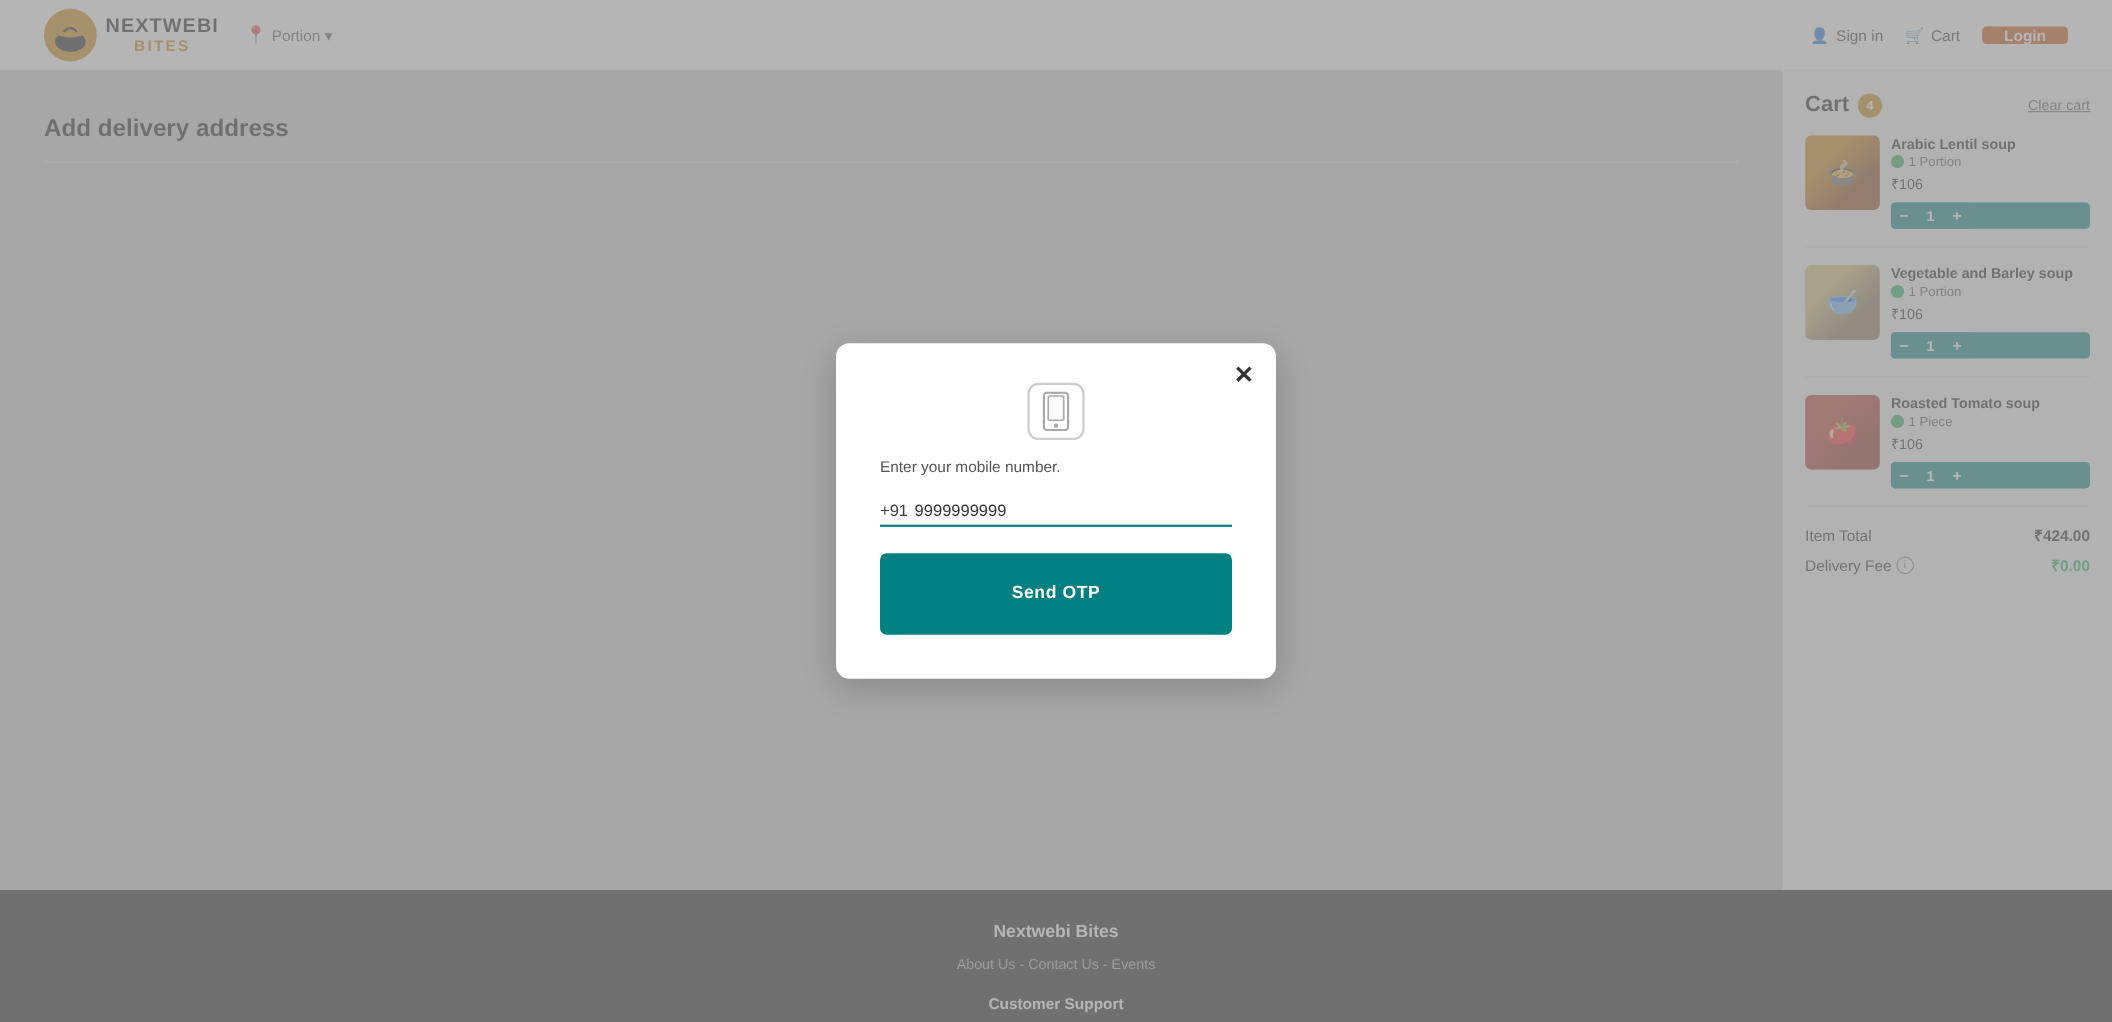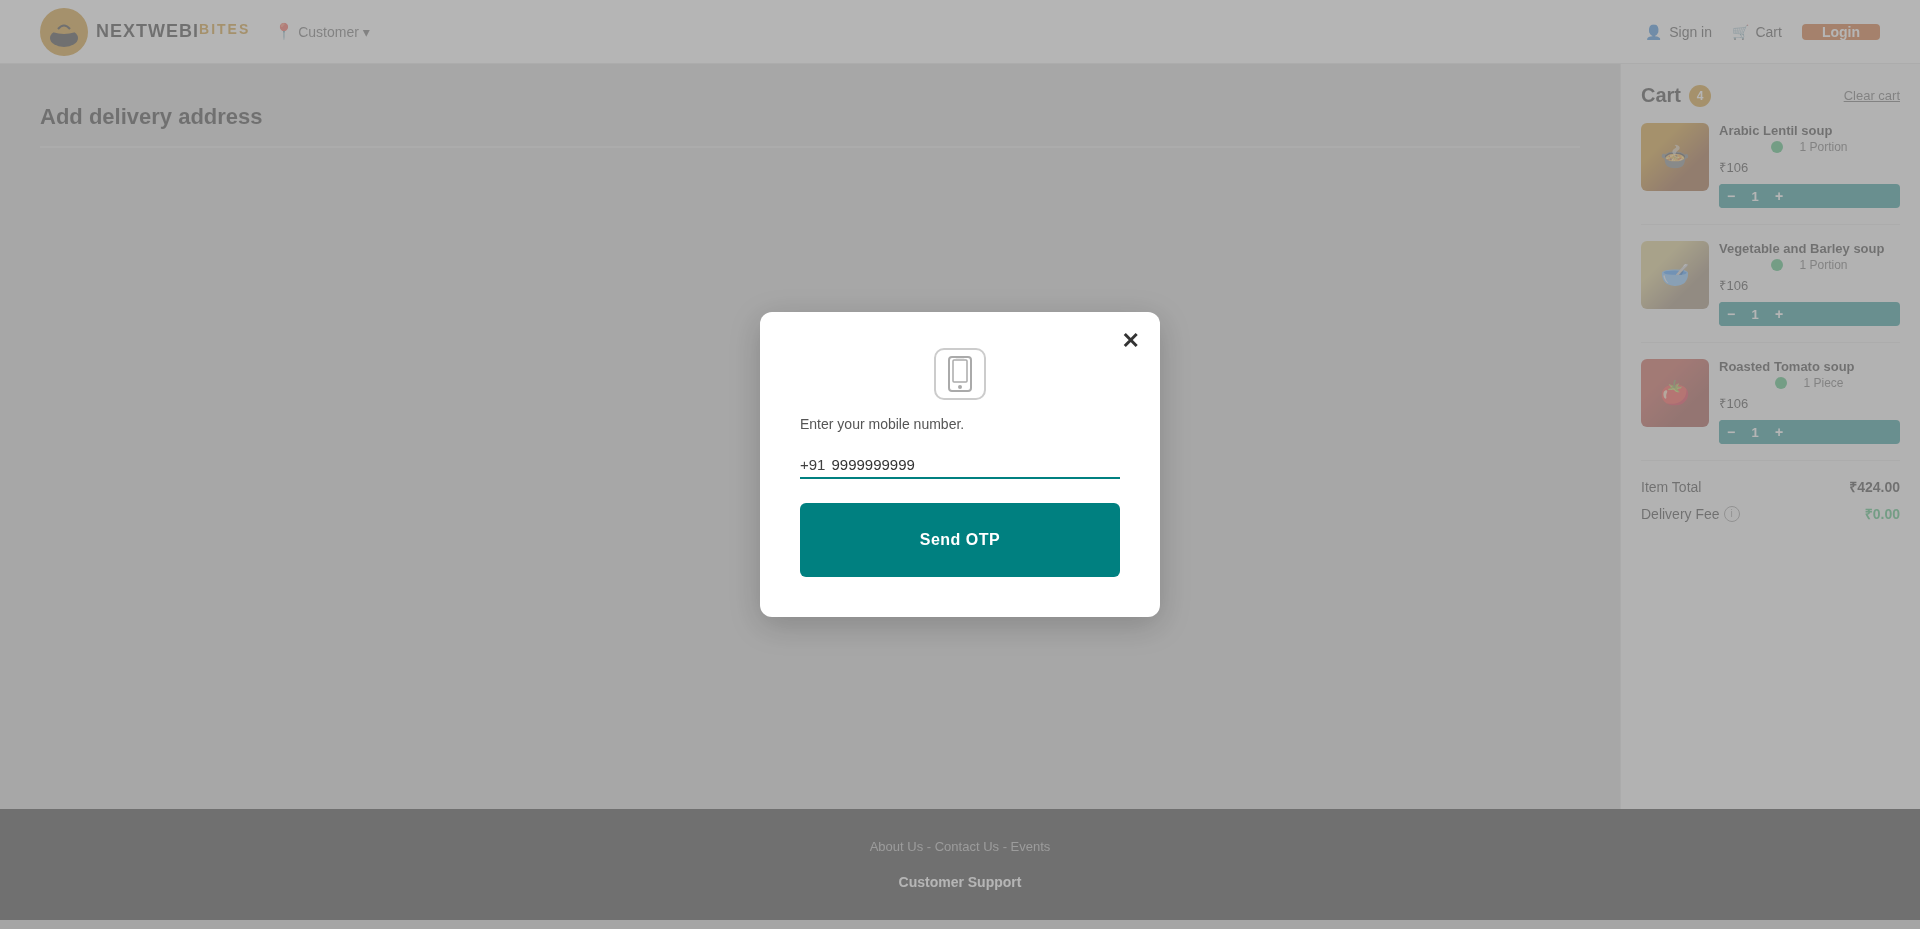--- a/index.html
+++ b/index.html
@@ -20,21 +20,21 @@
     .header-left { display: flex; align-items: center; gap: 24px; }
     .logo { display: flex; align-items: center; gap: 8px; }
     .logo-icon {
       width: 48px; height: 48px;
       background: #c8860a;
       border-radius: 50%;
       display: flex; align-items: center; justify-content: center;
       position: relative;
       overflow: hidden;
     }
-    .logo-text { display: flex; flex-direction: row; line-height: 1.1; }
+    .logo-text { display: flex; flex-direction: column; line-height: 1.1; align-items: center; }
     .logo-name { font-size: 18px; font-weight: bold; color: #1a1a1a; letter-spacing: 1px; }
     .logo-sub { font-size: 14px; font-weight: bold; color: #c8860a; letter-spacing: 2px; }
     .location-btn {
       display: flex; align-items: center; gap: 4px;
       color: #555; font-size: 14px; cursor: pointer; background: none; border: none;
     }
     .location-icon { color: #888; font-size: 16px; }
     .header-right { display: flex; align-items: center; gap: 20px; }
     .signin-btn {
       display: flex; align-items: center; gap: 6px;
@@ -104,21 +104,21 @@
       font-size: 24px;
     }
     .food-img-tomato {
       width: 100%; height: 100%;
       background: linear-gradient(135deg, #c0392b 30%, #922b21 70%);
       display: flex; align-items: center; justify-content: center;
       font-size: 24px;
     }
     .cart-item-details { flex: 1; }
     .cart-item-name { font-size: 13px; font-weight: bold; color: #1a1a1a; margin-bottom: 2px; }
-    .item-veg-row { display: flex; align-items: center; gap: 16px; margin-bottom: 2px; justify-content: center; }
+    .item-veg-row { display: flex; align-items: center; gap: 4px; margin-bottom: 2px; }
     .veg-dot { width: 12px; height: 12px; border-radius: 50%; background: #27ae60; }
     .item-portion { font-size: 12px; color: #555; }
     .item-price { font-size: 13px; color: #1a1a1a; margin-top: 4px; }
     .qty-control {
       display: flex; align-items: center; gap: 0;
       background: #008080; border-radius: 4px; overflow: hidden; margin-top: 8px;
     }
     .qty-btn {
       width: 24px; height: 24px; background: #008080; color: #fff;
       border: none; cursor: pointer; font-size: 14px; font-weight: bold;
@@ -229,21 +229,21 @@
           <path d="M14 17 Q20 10 26 17" fill="none" stroke="#1a1a1a" stroke-width="2"></path>
         </svg>
       </div>
       <div class="logo-text">
         <span class="logo-name">NEXTWEBI</span>
         <span class="logo-sub">BITES</span>
       </div>
     </div>
     <button class="location-btn">
       <span class="location-icon">📍</span>
-      <span>Customer</span>
+      <span>Portion</span>
       <span>▾</span>
     </button>
   </div>
   <div class="header-right">
     <button class="signin-btn">
       <span>👤</span>
       <span>Sign in</span>
     </button>
     <button class="cart-btn">
       <span>🛒</span>
@@ -362,15 +362,16 @@
     <div class="phone-input-row">
       <span class="phone-prefix">+91</span>
       <input class="phone-input" type="tel" value="9999999999" style="">
     </div>
 
     <button class="send-otp-btn">Send OTP</button>
   </div>
 </div>
 
 <footer class="footer">
+  <div class="footer-brand">Nextwebi Bites</div>
   <div class="footer-links">About Us - Contact Us - Events</div>
   <div class="footer-support">Customer Support</div>
 </footer>
 
 </body></html>

